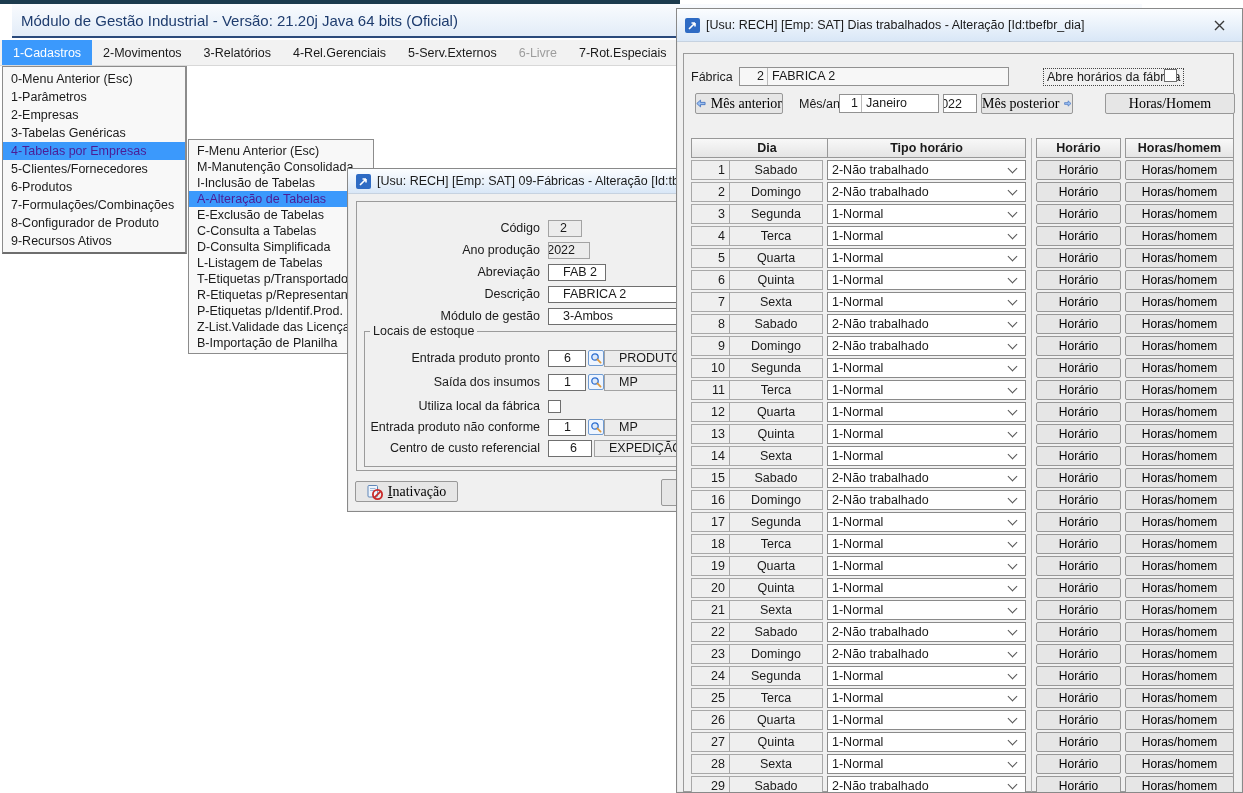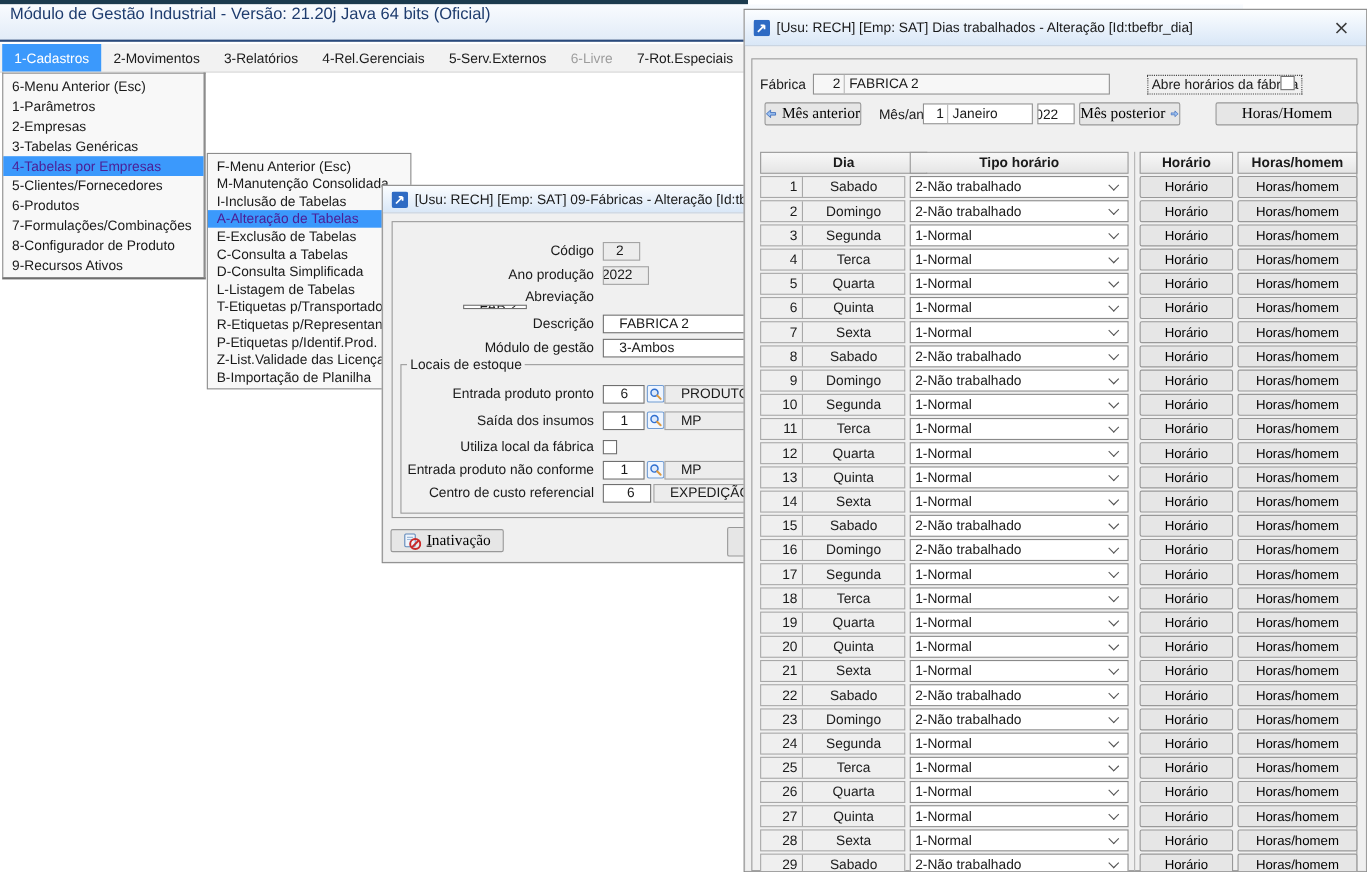--- a/index.html
+++ b/index.html
@@ -4,23 +4,23 @@
 <style>
   :root{
     --selection-blue:#3b99fc; --title-navy:#1e3c6e; --dialog-bg:#f0f0f0;
     --tb-top:#fbfdff; --tb-bot:#d9e7f7; --win-top:#1c3b4e; --disabled:#9d9d9d;
   }
   *{box-sizing:border-box; margin:0; padding:0;}
   html,body{width:1243px;height:793px;overflow:hidden;}
   body{font-family:"Liberation Sans",sans-serif;font-size:12.5px;color:#1a1a1a;background:#fff;}
   .app{position:absolute;inset:0;background:#fff;}
   .top-strip{position:absolute;left:0;top:0;width:680px;height:4px;background:var(--win-top);}
-  .main-titlebar{position:absolute;left:0;top:4px;width:1130px;height:34px;
+  .main-titlebar{position:absolute;left:12px;top:4px;width:1130px;height:34px;
     background:linear-gradient(#f9fbfe,#e2ecf8);border-bottom:2px solid #2a4a7c;
-    display:flex;padding-left:9px;font-size:15px;color:var(--title-navy);}
+    display:flex;align-items:center;padding-left:9px;font-size:15px;color:var(--title-navy);}
   .menubar{position:absolute;left:0;top:40px;width:1243px;height:26px;background:#f2f2f2;
     border-bottom:1px solid #d8d8d8;display:flex;align-items:stretch;padding-left:2px;}
   .menubar .mitem{display:flex;align-items:center;padding:0 11px;cursor:default;white-space:nowrap;}
   .menubar .mitem.selected{background:var(--selection-blue);color:#fff;}
   .menubar .mitem.disabled{color:var(--disabled);}
   .panel{position:absolute;background:#f8f8f8;border:1px solid #8c8c8c;}
   .left-menu{left:2px;top:66px;width:185px;height:188px;border-bottom:2px solid #6e6e6e;border-right:2px solid #8c8c8c;padding-top:3px;}
   .left-menu .pitem{height:18px;line-height:18px;padding-left:8px;white-space:nowrap;}
   .submenu{left:188px;top:139px;width:186px;height:215px;padding-top:3px;}
   .submenu .pitem{height:16px;line-height:16px;padding-left:8px;white-space:nowrap;}
@@ -90,21 +90,21 @@
       <div class="mitem selected">1-Cadastros</div>
       <div class="mitem">2-Movimentos</div>
       <div class="mitem">3-Relatórios</div>
       <div class="mitem">4-Rel.Gerenciais</div>
       <div class="mitem">5-Serv.Externos</div>
       <div class="mitem disabled">6-Livre</div>
       <div class="mitem">7-Rot.Especiais</div>
       <div class="mitem">9-Gerais</div>
     </div>
   <div class="panel left-menu" id="leftmenu">
-      <div class="pitem">6-Menu Anterior (Esc)</div>
+      <div class="pitem">0-Menu Anterior (Esc)</div>
       <div class="pitem">1-Parâmetros</div>
       <div class="pitem">2-Empresas</div>
       <div class="pitem">3-Tabelas Genéricas</div>
       <div class="pitem selected">4-Tabelas por Empresas</div>
       <div class="pitem">5-Clientes/Fornecedores</div>
       <div class="pitem">6-Produtos</div>
       <div class="pitem">7-Formulações/Combinações</div>
       <div class="pitem">8-Configurador de Produto</div>
       <div class="pitem">9-Recursos Ativos</div>
     </div>
@@ -137,21 +137,21 @@
   <div class="gbox" style="left:8px;top:32px;width:457px;height:270px;"></div>
 
   <div class="frow" style="top:50px;">
     <span class="flabel">Código</span>
     <span class="ffield ro ra" style="width:34px;">2</span>
   </div>
   <div class="frow" style="top:72px;">
     <span class="flabel">Ano produção</span>
     <span class="ffield ro ra" style="width:42px;">2022</span>
   </div>
-  <div class="frow" style="top:94px;flex-direction:column;">
+  <div class="frow" style="top:94px;">
     <span class="flabel">Abreviação</span>
     <span class="ffield" style="width:58px;">FAB 2</span>
   </div>
   <div class="frow" style="top:116px;">
     <span class="flabel">Descrição</span>
     <span class="ffield" style="width:258px;">FABRICA 2</span>
   </div>
   <div class="frow" style="top:138px;">
     <span class="flabel">Módulo de gestão</span>
     <span class="ffield" style="width:258px;">3-Ambos</span>

